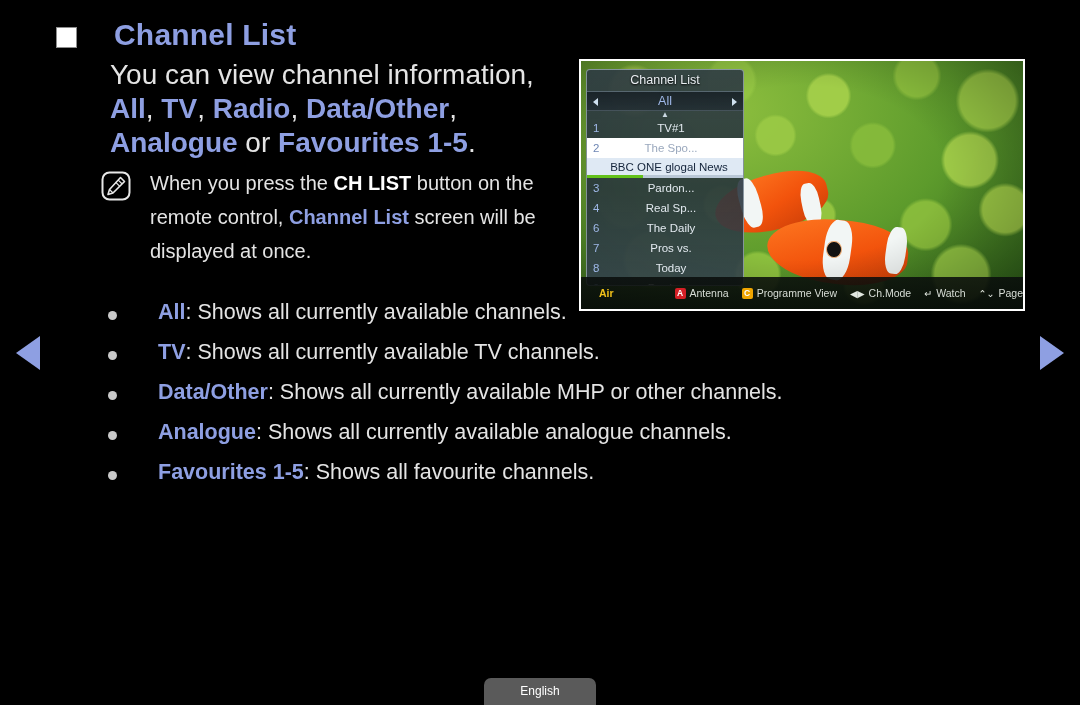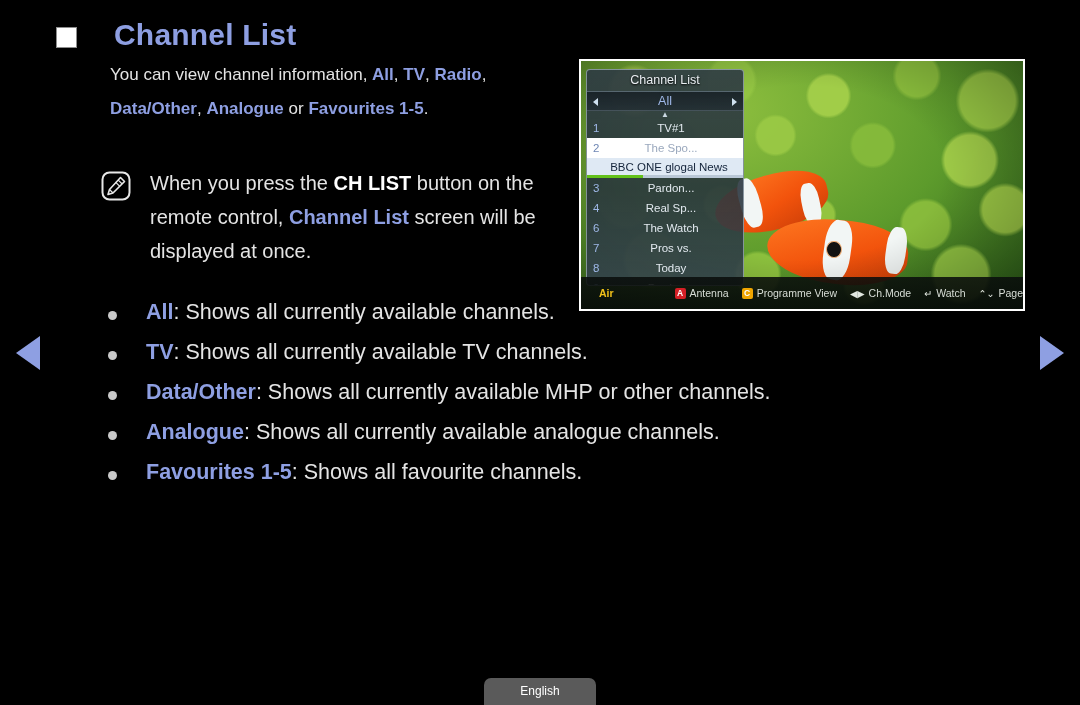--- a/index.html
+++ b/index.html
@@ -41,21 +41,21 @@
     letter-spacing: 0.2px;
     line-height: 34px;
   }
 
   
   #intro {
     position: absolute;
     left: 110px;
     top: 58px;
     width: 455px;
-    font-size: 17px;
+    font-size: 28px;
     line-height: 34px;
     color: #e4e4e4;
   }
   .kw { color: #8e9fe2; font-weight: bold; }
   .kw-dim { color: #8e9fe2; font-weight: bold; }
 
   
   #note-block {
     position: absolute;
     left: 100px;
@@ -83,20 +83,21 @@
   #bullets {
     position: absolute;
     left: 108px;
     top: 298px;
     width: 900px;
   }
   .bullet-row {
     display: flex;
     align-items: flex-start;
     margin-bottom: 11px;
+    gap: 12px;
   }
   .bullet-dot {
     width: 9px;
     height: 9px;
     border-radius: 50%;
     background: #c9c9c9;
     flex: none;
     margin-top: 13px;
     margin-right: 29px;
   }
@@ -466,21 +467,21 @@
       <div class="ch-row">
         <div class="ch-num">3</div>
         <div class="ch-name">Pardon...</div>
       </div>
       <div class="ch-row">
         <div class="ch-num">4</div>
         <div class="ch-name">Real Sp...</div>
       </div>
       <div class="ch-row">
         <div class="ch-num">6</div>
-        <div class="ch-name">The Watch</div>
+        <div class="ch-name">The Daily</div>
       </div>
       <div class="ch-row">
         <div class="ch-num">7</div>
         <div class="ch-name">Pros vs.</div>
       </div>
       <div class="ch-row">
         <div class="ch-num">8</div>
         <div class="ch-name">Today</div>
       </div>
       <div class="ch-row">

